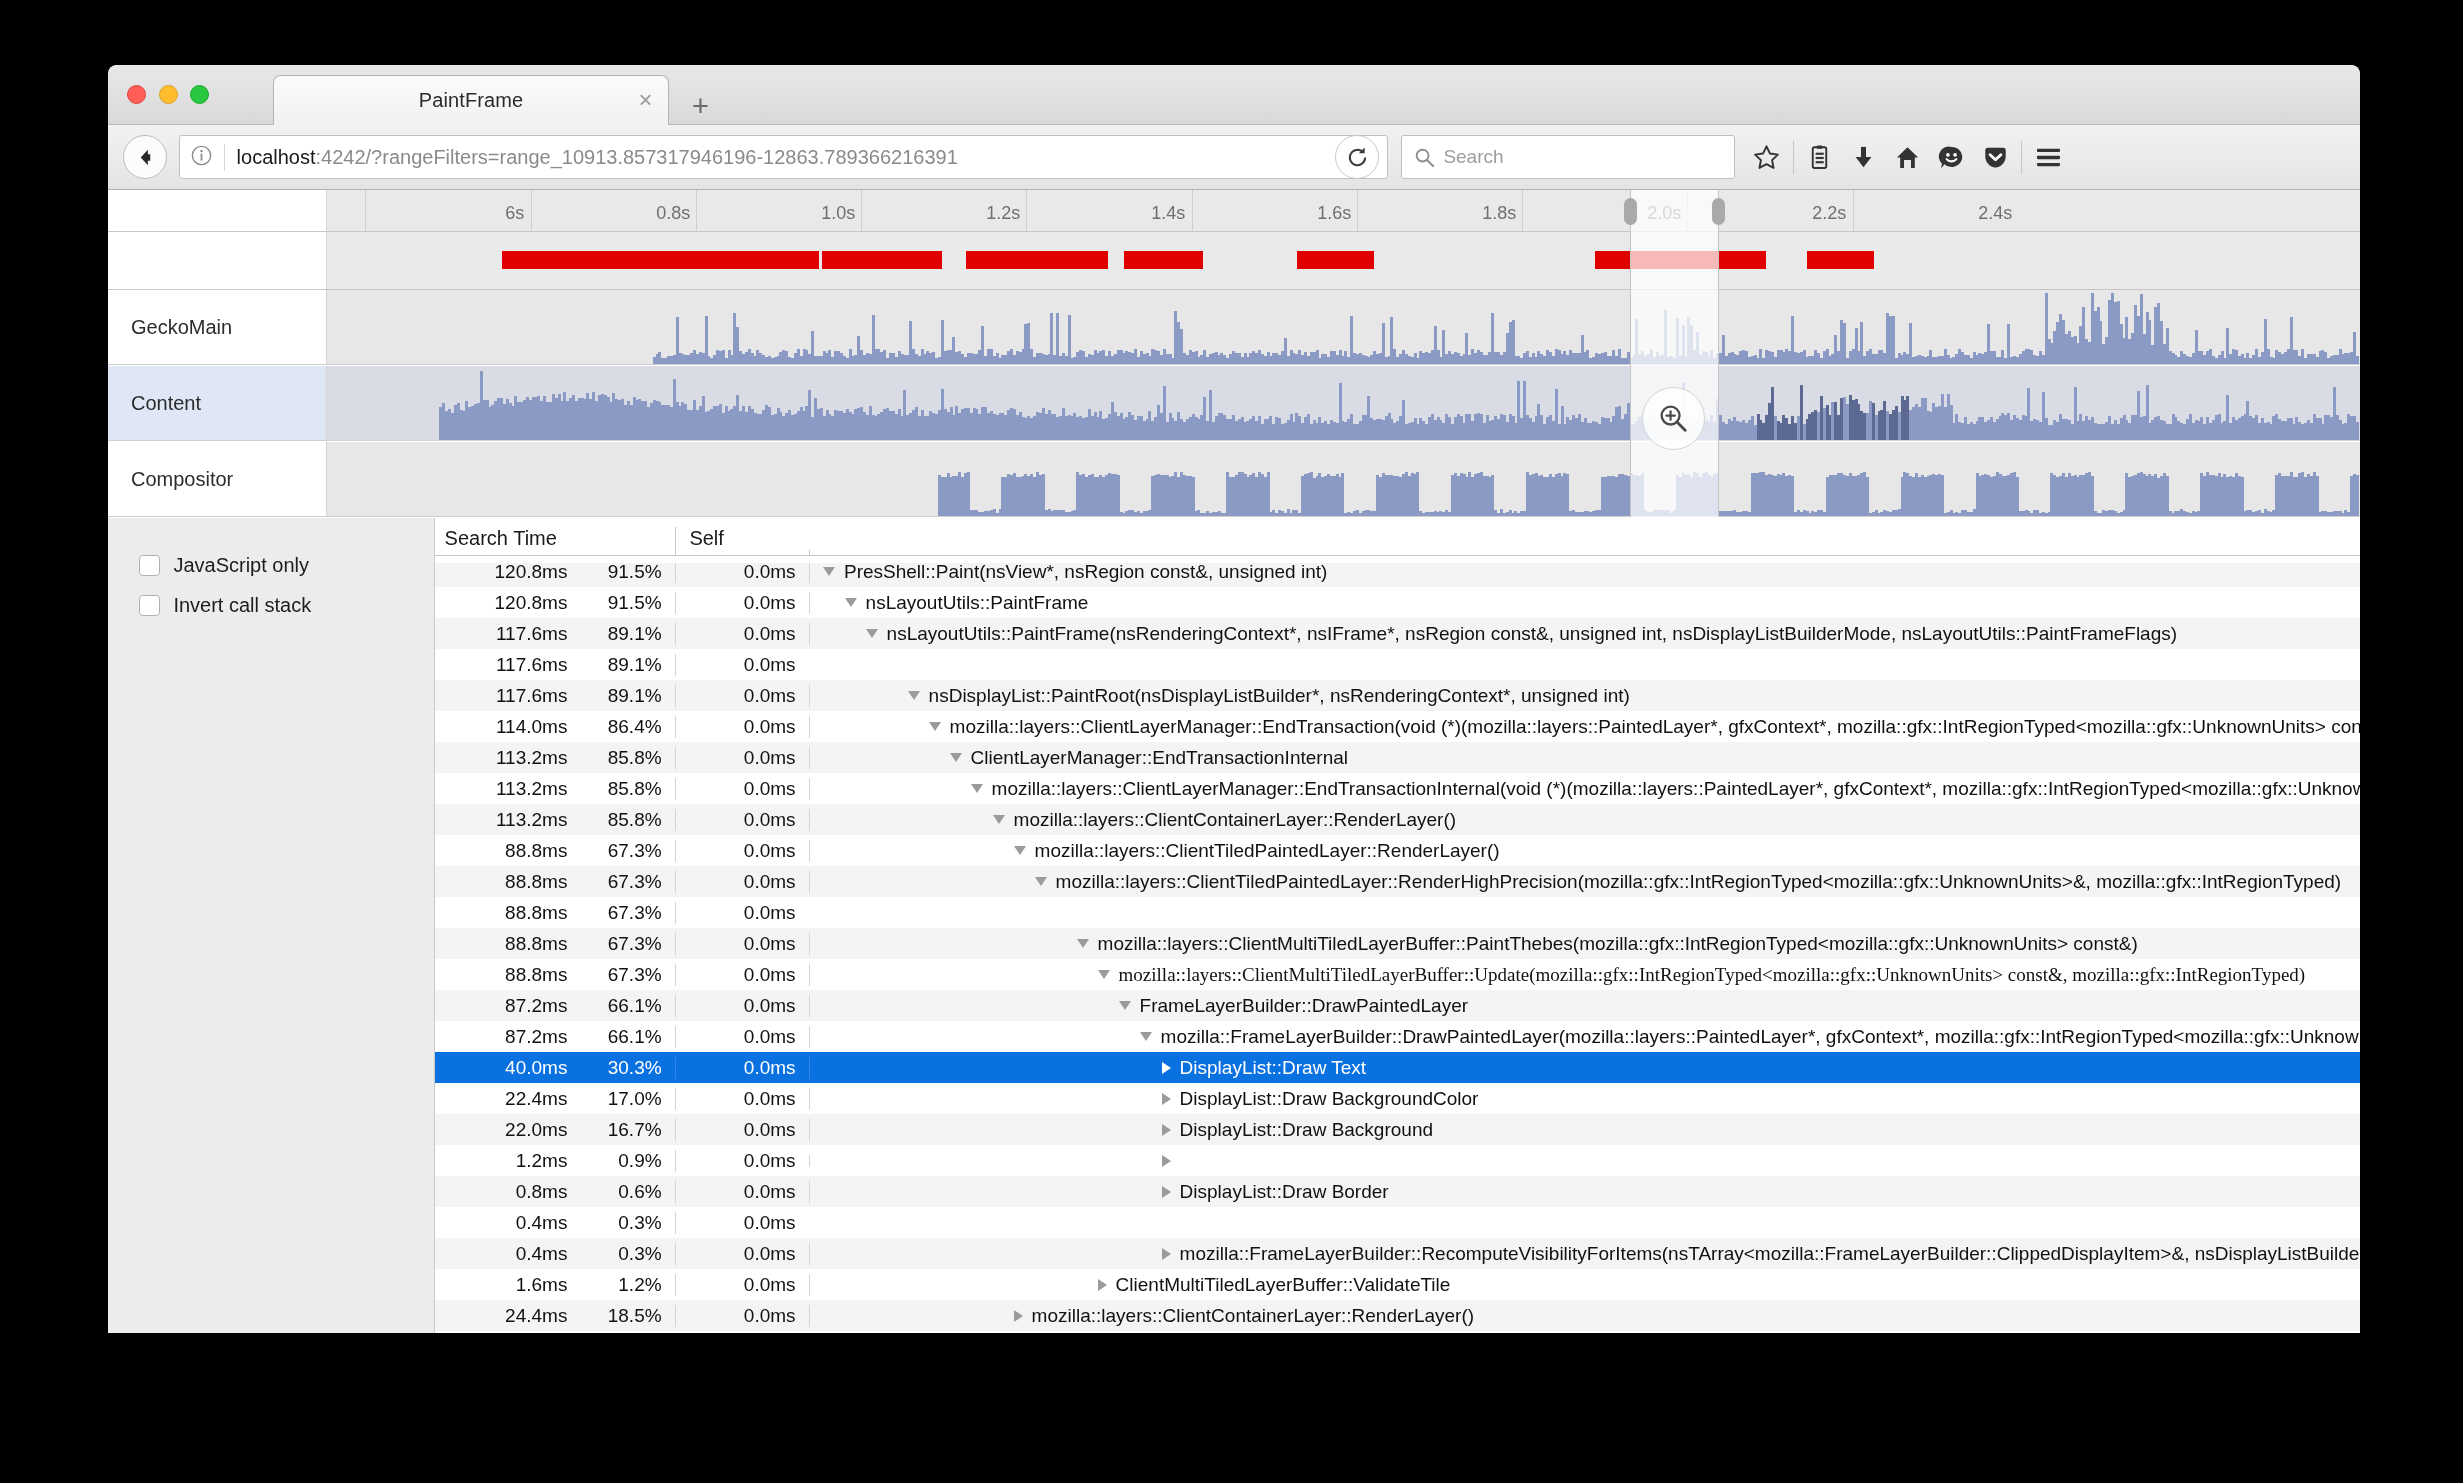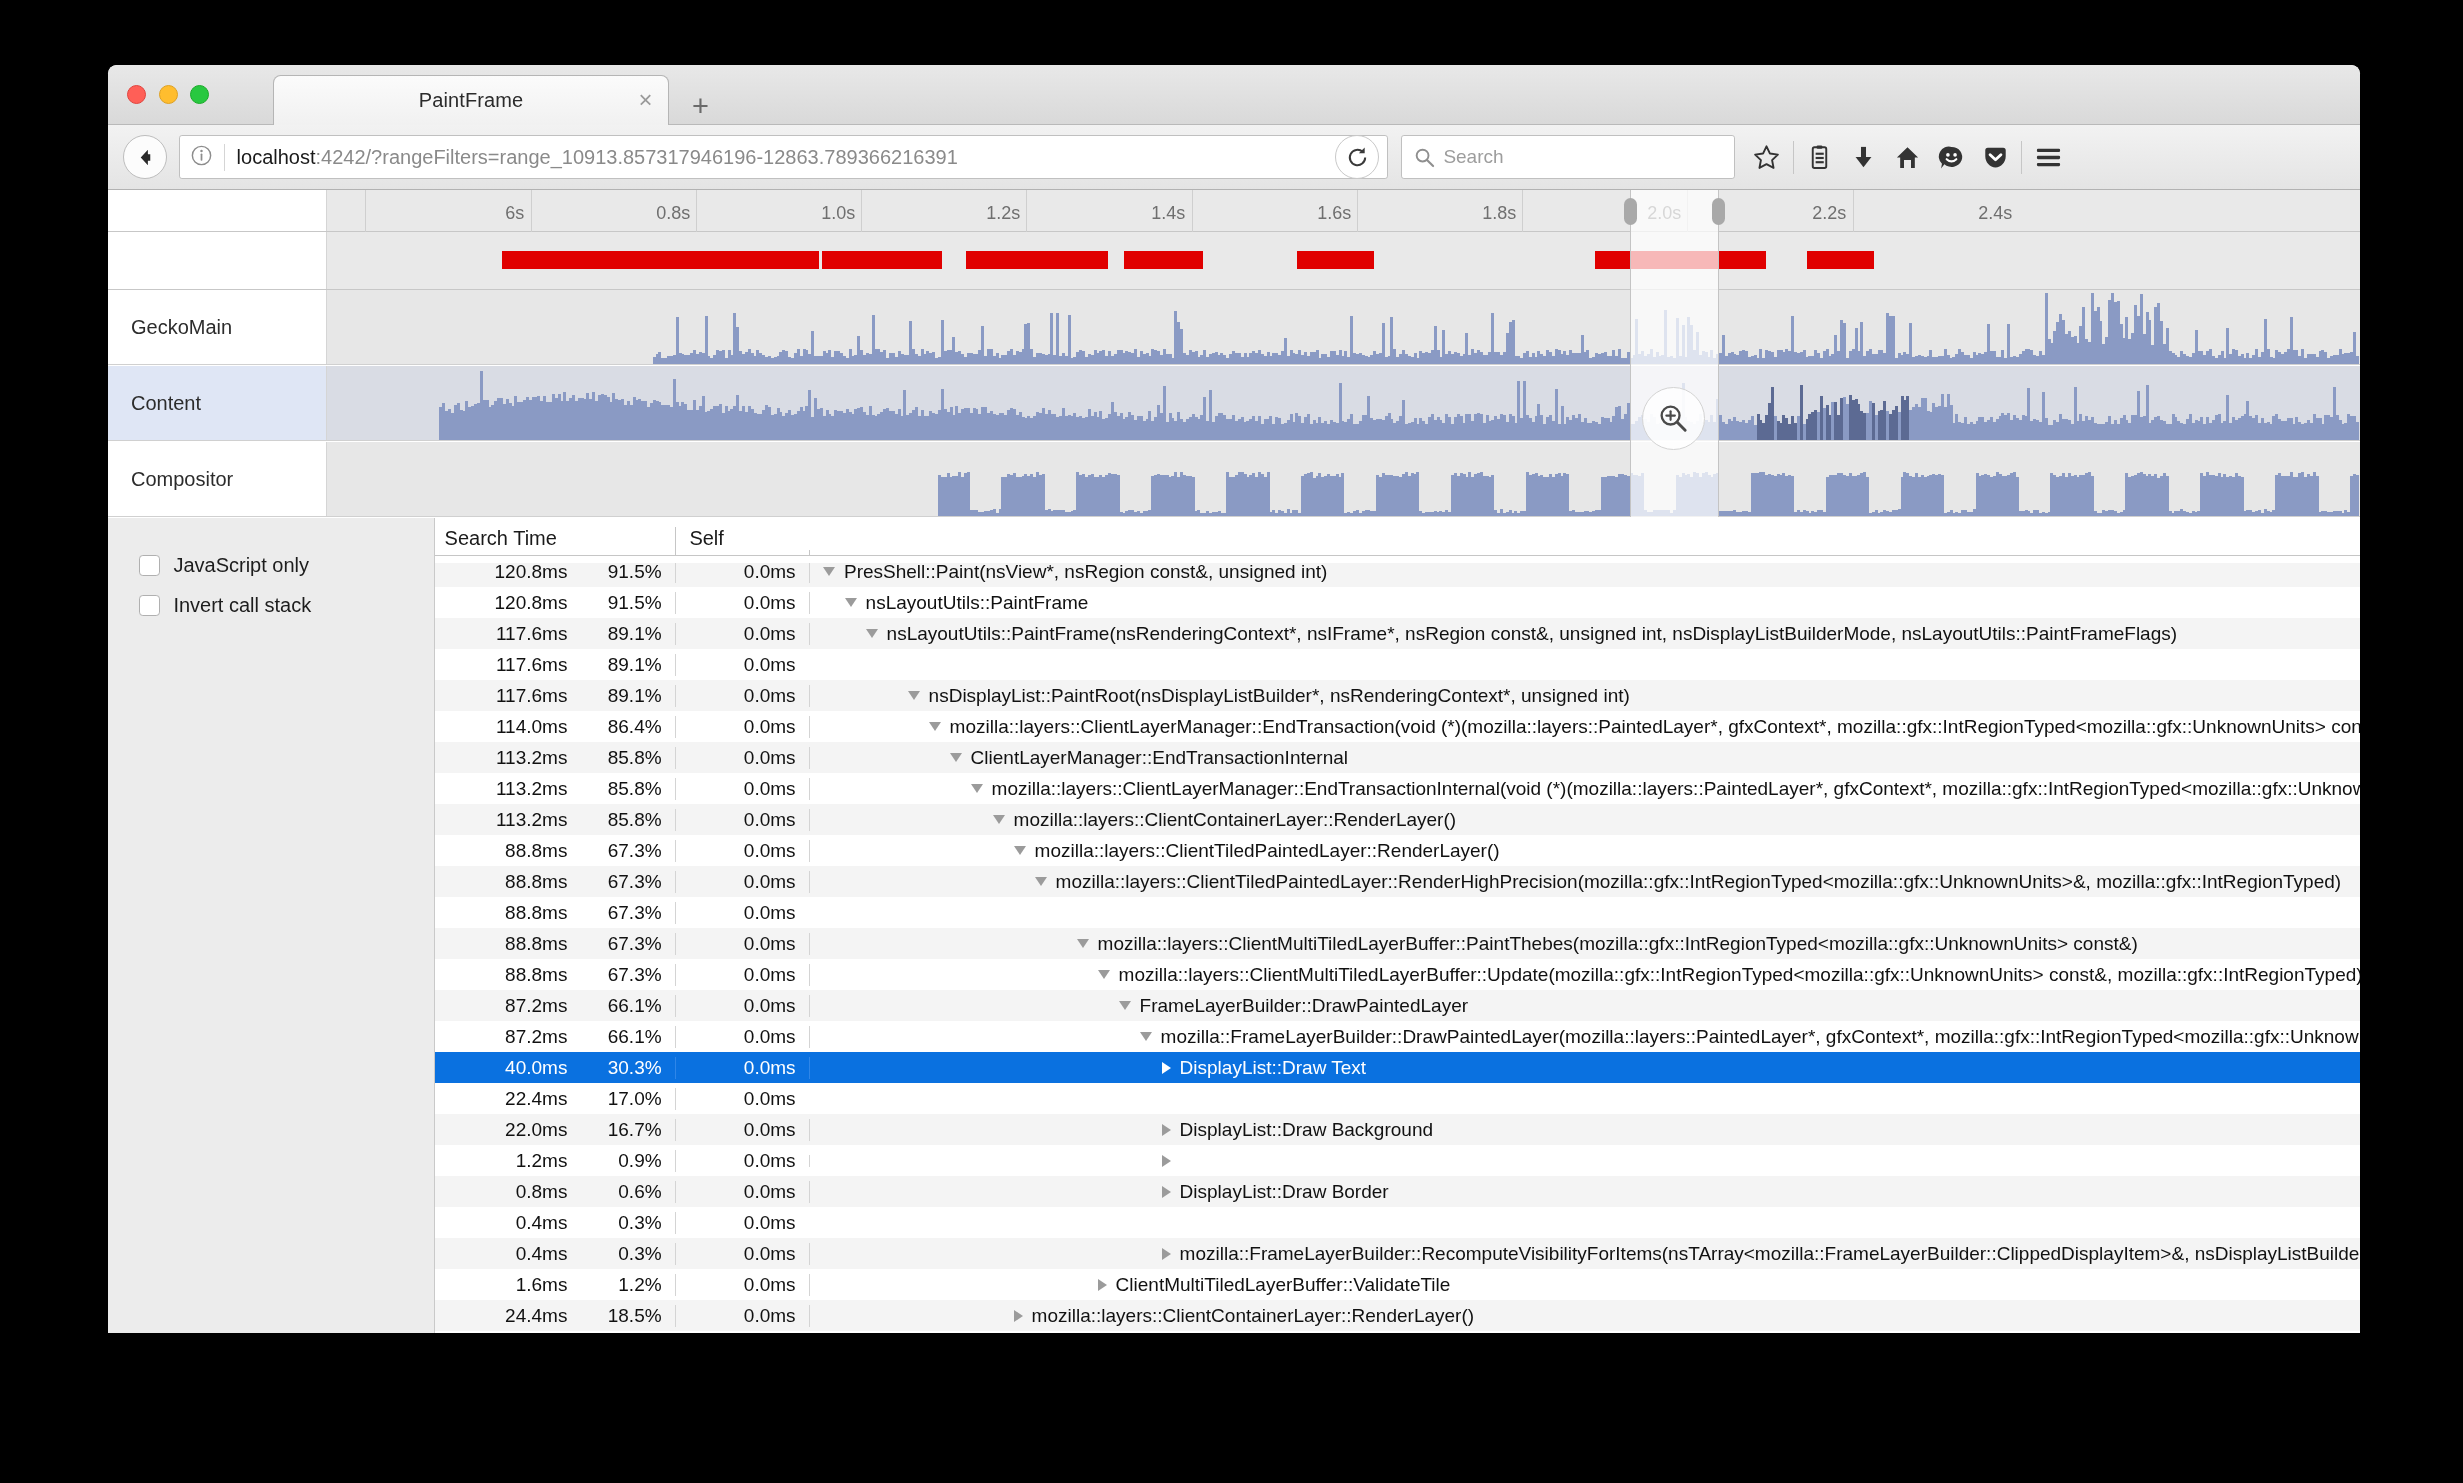--- a/index.html
+++ b/index.html
@@ -2259,21 +2259,21 @@
             <div class="c-self">0.0ms</div>
             <div class="c-name" style="padding-left: 267px;">
               <span class="tw down"></span>
               <span>mozilla::layers::ClientMultiTiledLayerBuffer::PaintThebes(mozilla::gfx::IntRegionTyped&lt;mozilla::gfx::UnknownUnits&gt; const&amp;)</span>
             </div>
           </div>
           <div class="trow">
             <div class="c-time">88.8ms</div>
             <div class="c-pct">67.3%</div>
             <div class="c-self">0.0ms</div>
-            <div class="c-name" style="padding-left: 288px;">
+            <div class="c-name" style="padding-left: 288px; font-family: Liberation Serif, serif;">
               <span class="tw down"></span>
               <span>mozilla::layers::ClientMultiTiledLayerBuffer::Update(mozilla::gfx::IntRegionTyped&lt;mozilla::gfx::UnknownUnits&gt; const&amp;, mozilla::gfx::IntRegionTyped)</span>
             </div>
           </div>
           <div class="trow odd">
             <div class="c-time">87.2ms</div>
             <div class="c-pct">66.1%</div>
             <div class="c-self">0.0ms</div>
             <div class="c-name" style="padding-left: 309px;">
               <span class="tw down"></span>
@@ -2295,20 +2295,24 @@
             <div class="c-self">0.0ms</div>
             <div class="c-name" style="padding-left: 352px;">
               <span class="tw right"></span>
               <span>DisplayList::Draw Text</span>
             </div>
           </div>
           <div class="trow">
             <div class="c-time">22.4ms</div>
             <div class="c-pct">17.0%</div>
             <div class="c-self">0.0ms</div>
+            <div class="c-name" style="padding-left: 352px;">
+              <span class="tw right"></span>
+              <span>DisplayList::Draw BackgroundColor</span>
+            </div>
           </div>
           <div class="trow odd">
             <div class="c-time">22.0ms</div>
             <div class="c-pct">16.7%</div>
             <div class="c-self">0.0ms</div>
             <div class="c-name" style="padding-left: 352px;">
               <span class="tw right"></span>
               <span>DisplayList::Draw Background</span>
             </div>
           </div>

